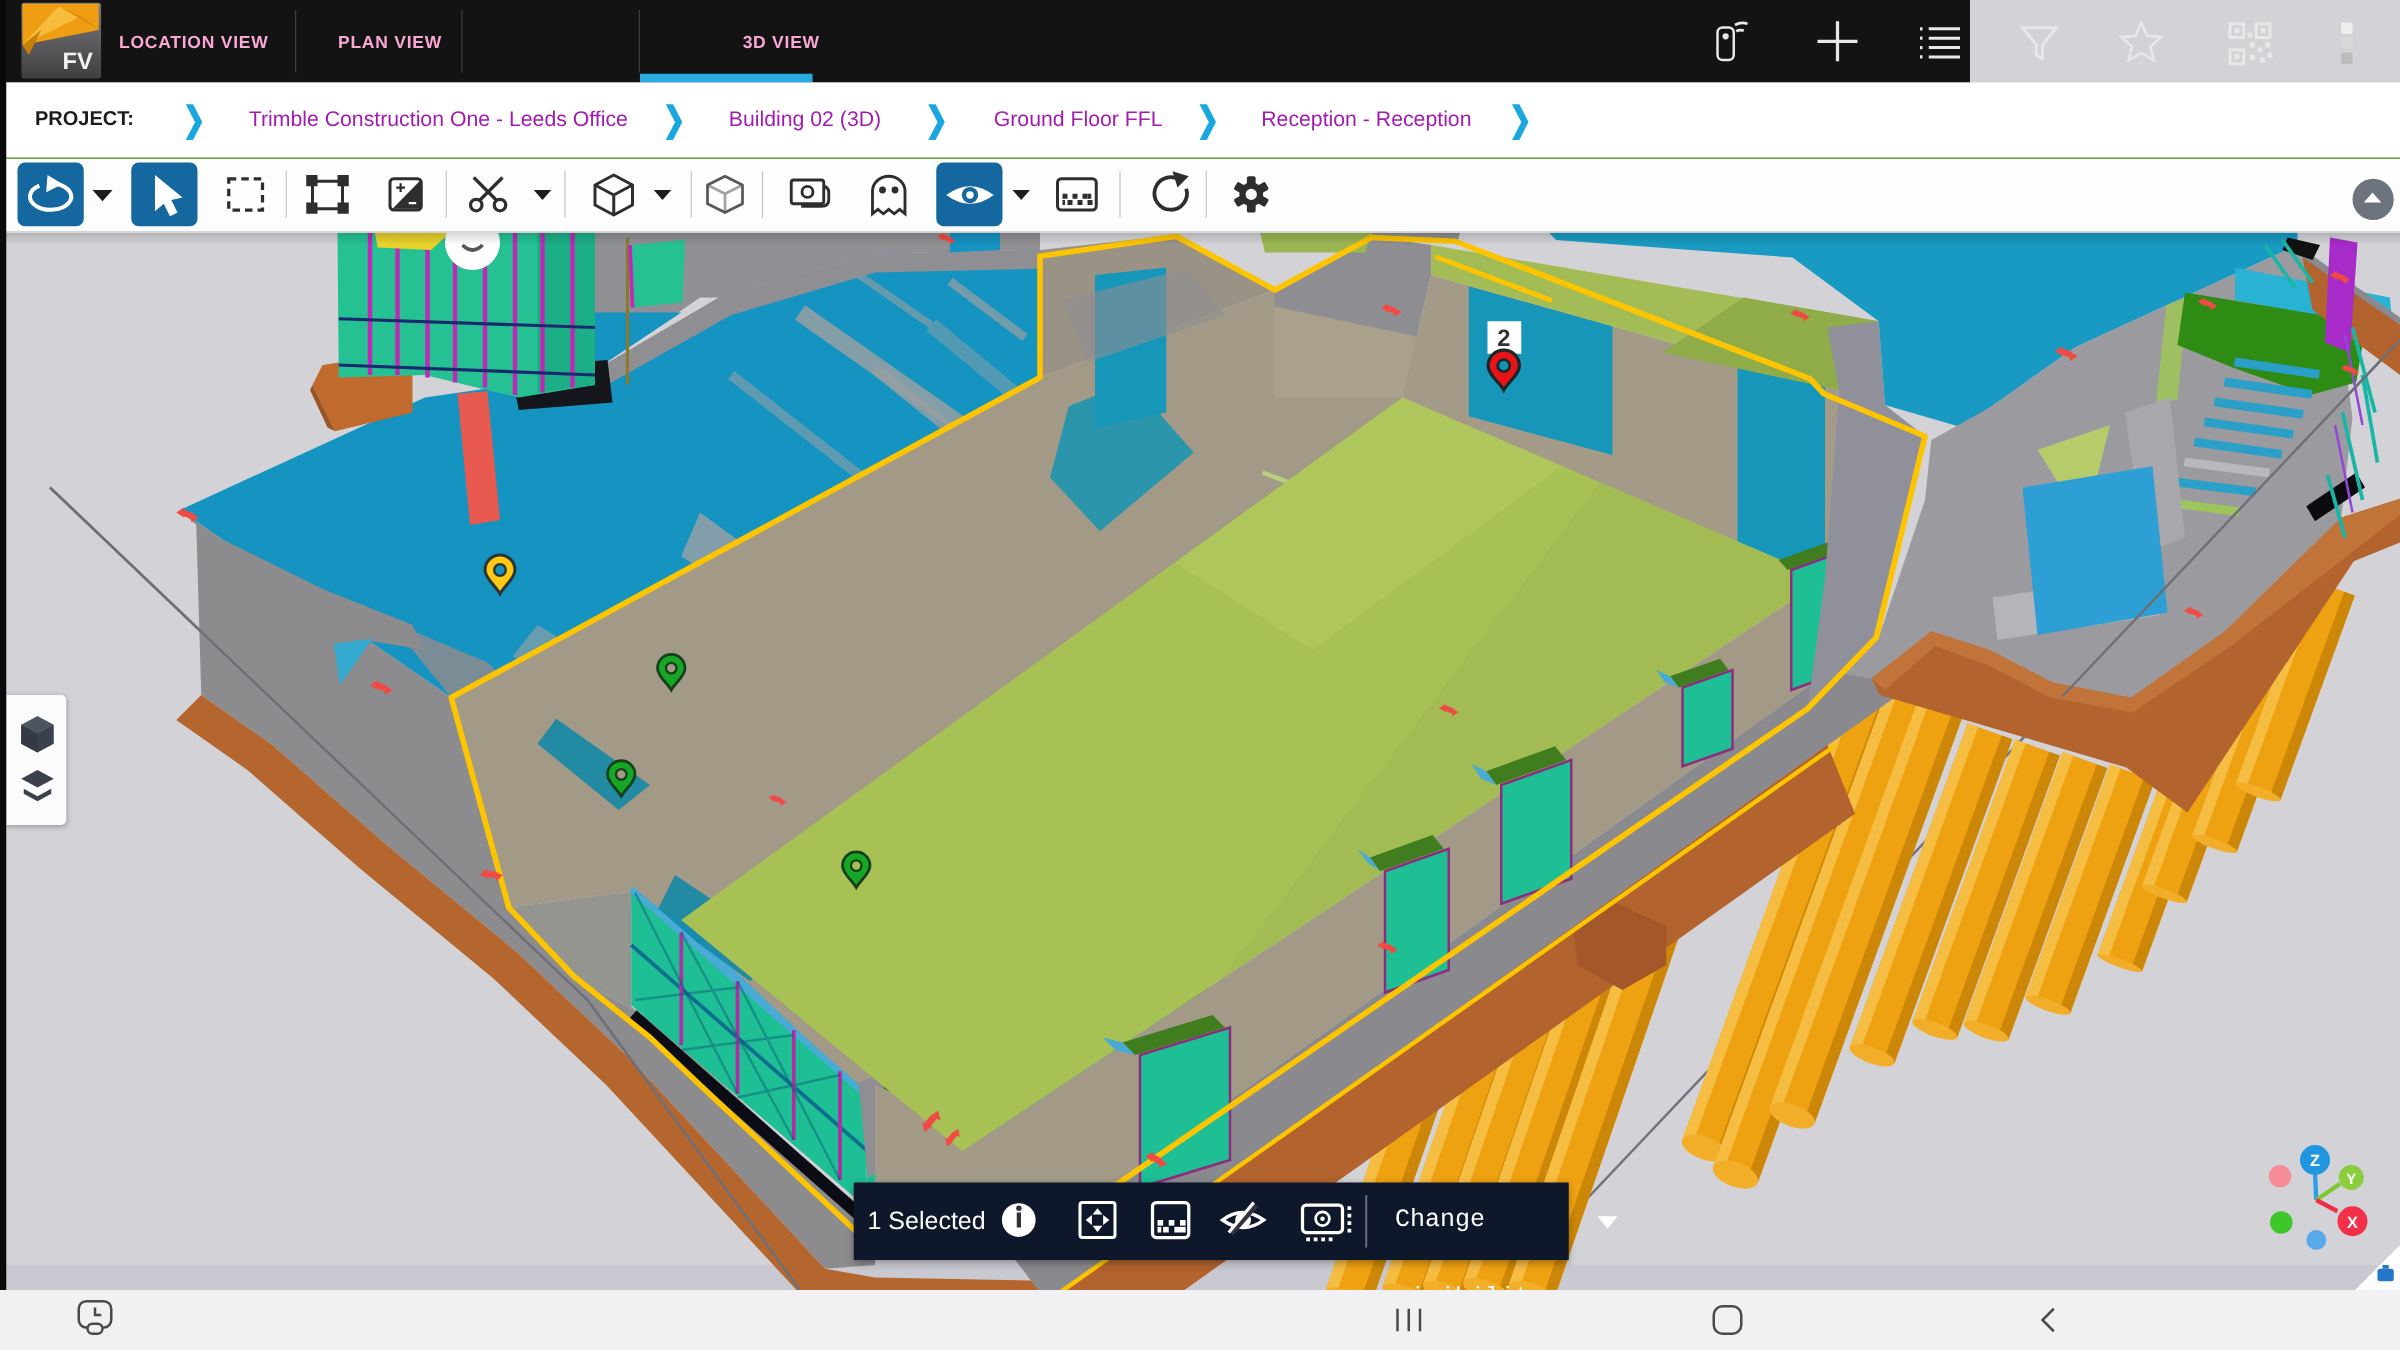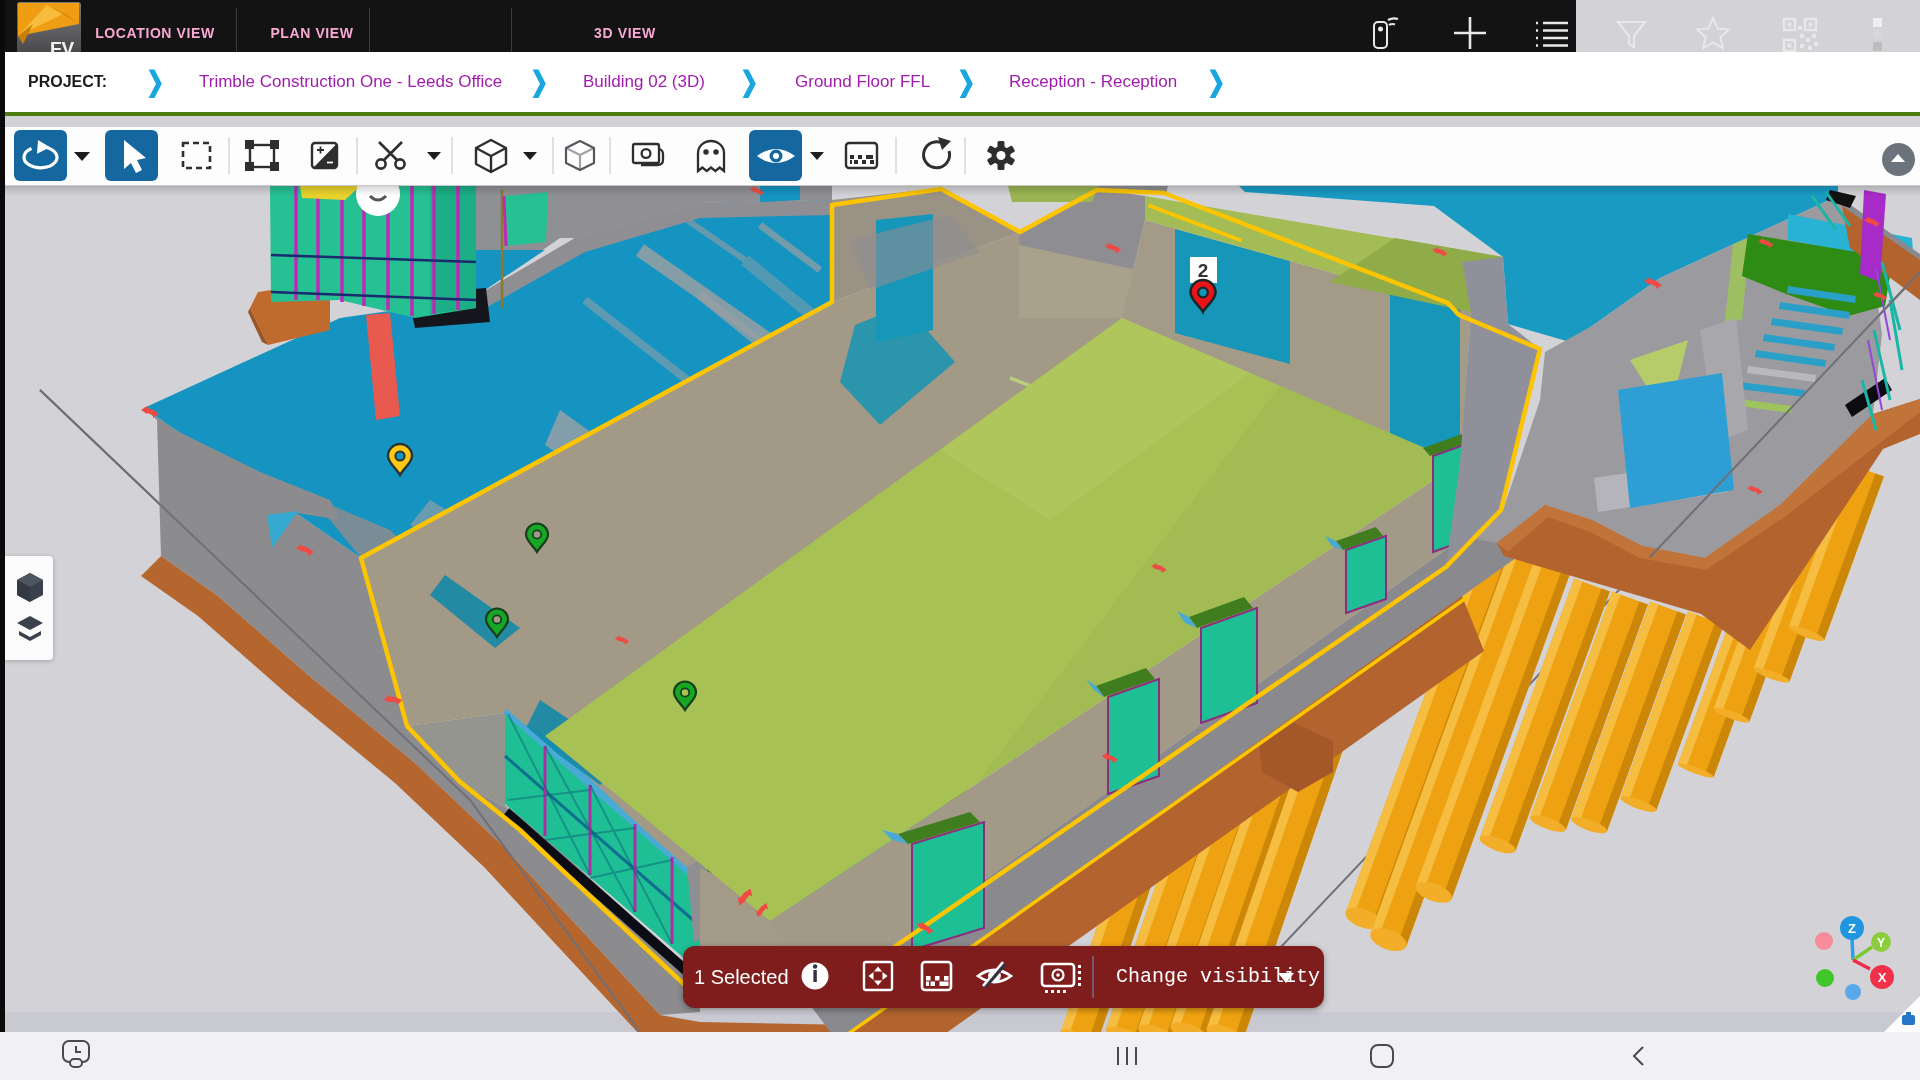--- a/index.html
+++ b/index.html
@@ -2,31 +2,31 @@
 <html><head>
 <meta charset="utf-8">
 <style>
   html,body{margin:0;padding:0;width:1920px;height:1080px;overflow:hidden;
     font-family:"Liberation Sans",sans-serif;background:#d3d3d7;}
   .abs{position:absolute;}
   #topbar{position:absolute;left:0;top:0;width:1576px;height:66px;background:#131313;}
   .tab{position:absolute;top:0;height:66px;line-height:66px;color:#f9a8d4;font-size:14px;
     font-weight:bold;letter-spacing:.6px;text-align:center;}
   .tsep{position:absolute;top:8px;height:50px;width:1px;background:#3c3c3c;}
-  #crumbbar{position:absolute;left:0;top:52px;width:1920px;height:60px;background:#fff;
+  #crumbbar{position:absolute;left:0;top:66px;width:1920px;height:60px;background:#fff;
     border-bottom:4px solid #4d7c0f;}
   .crumb{position:absolute;top:0;height:60px;line-height:60px;font-size:17px;color:#a21caf;}
   .chev{position:absolute;top:0;height:60px;line-height:60px;font-size:22px;color:#1aa7e1;
     font-weight:bold;transform:scaleY(1.25);}
   #toolbar{position:absolute;left:0;top:127px;width:1920px;height:58px;background:#fdfdfd;
     border-bottom:1px solid #c9c9cd;}
   .bluebtn{position:absolute;top:3px;width:53px;height:51px;background:#15689f;border-radius:6px;}
   #scene{position:absolute;left:0;top:186px;width:1920px;height:846px;}
-  #selbar{position:absolute;left:683px;top:946px;width:641px;height:62px;background:#7f1d1d;
-    border-radius:12px;box-shadow:0 2px 6px rgba(0,0,0,.35);}
+  #selbar{position:absolute;left:683px;top:946px;width:572px;height:62px;background:#0f172a;
+    border-radius:0;box-shadow:0 2px 6px rgba(0,0,0,.35);}
   #botbar{position:absolute;left:0;top:1032px;width:1920px;height:48px;background:#f1f1f3;}
   #leftstrip{position:absolute;left:0;top:0;width:5px;height:1032px;background:#0a0a0a;}
   #minipanel{position:absolute;left:5px;top:556px;width:48px;height:104px;background:#fbfbfc;
     border-radius:0 4px 4px 0;box-shadow:0 1px 4px rgba(0,0,0,.25);}
 </style>
 </head>
 <body>
 
 <div id="scene">
 <svg width="1920" height="846" viewBox="0 186 1920 846">

